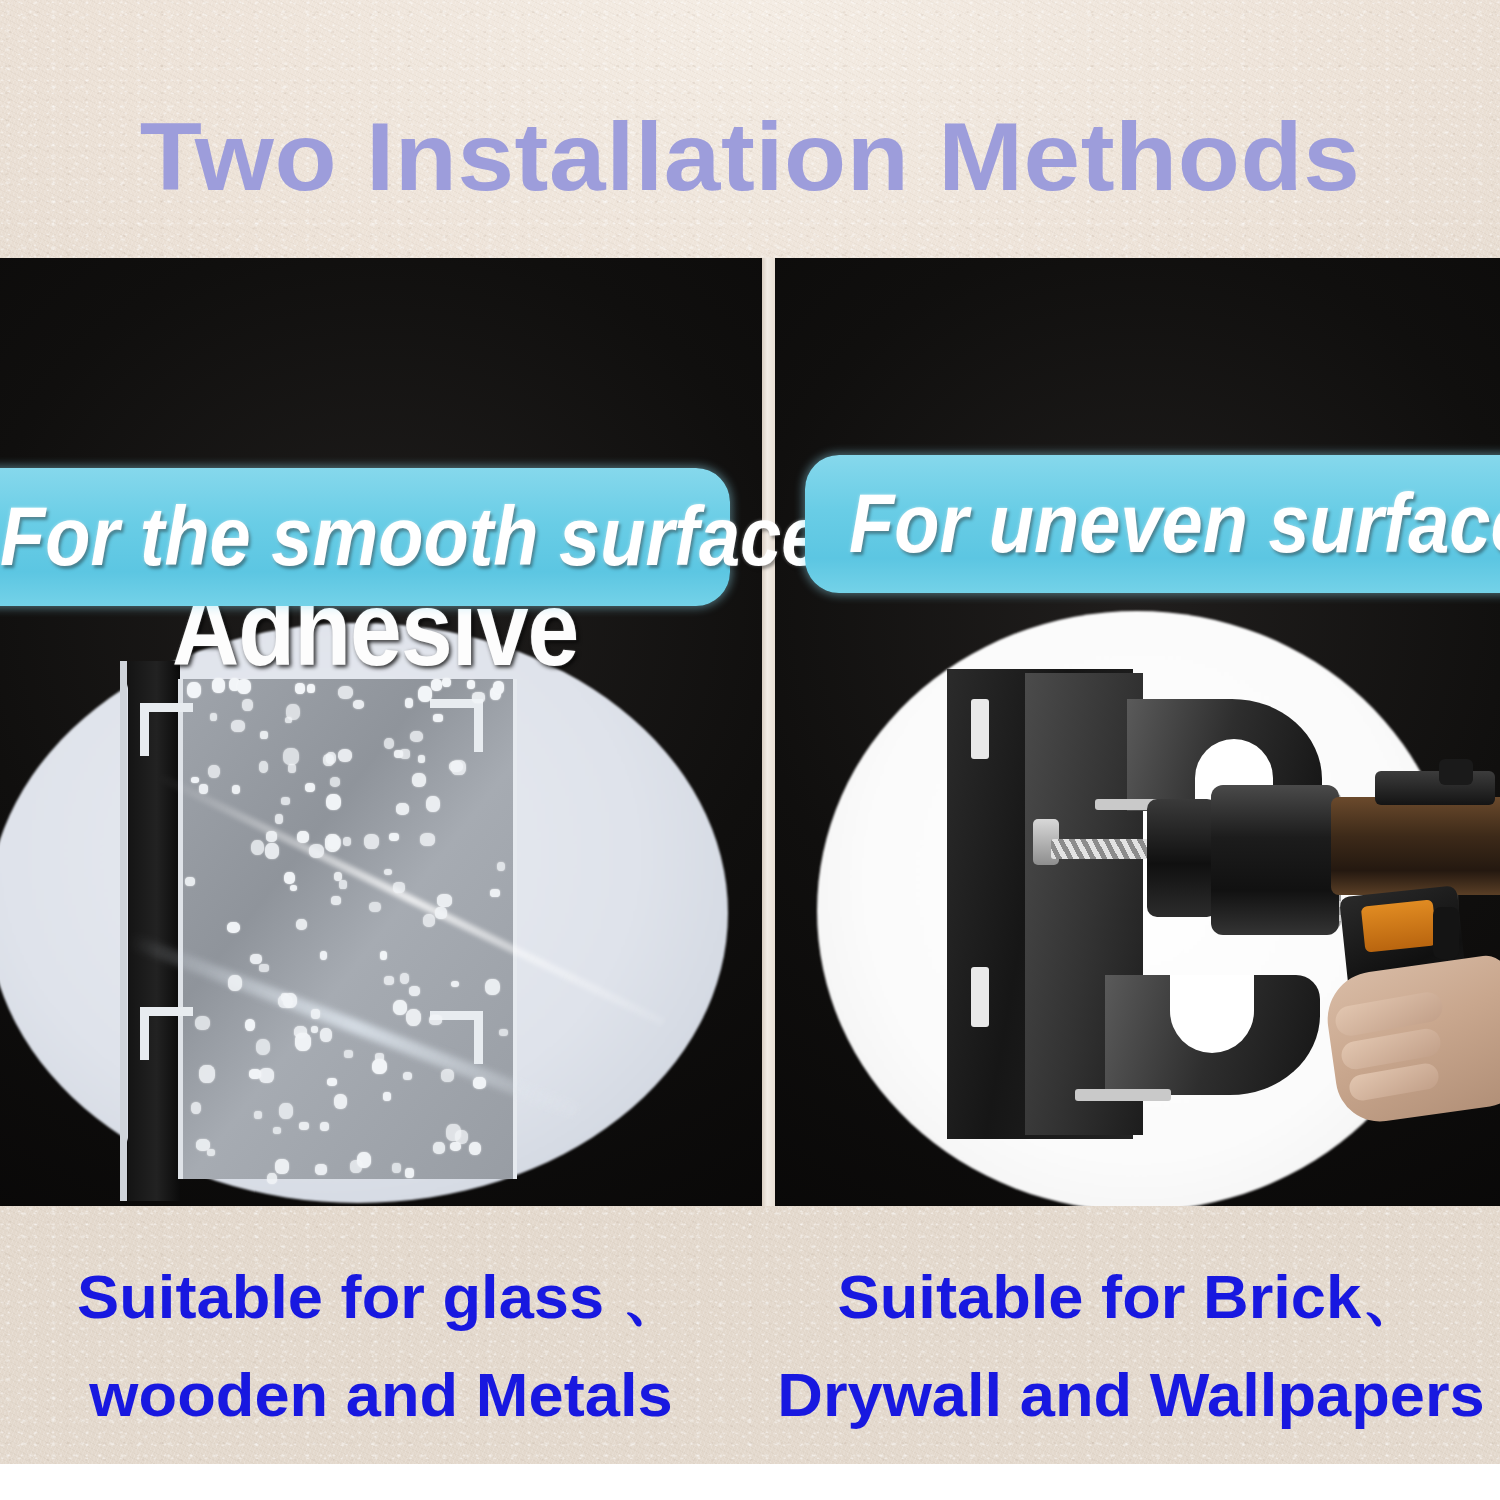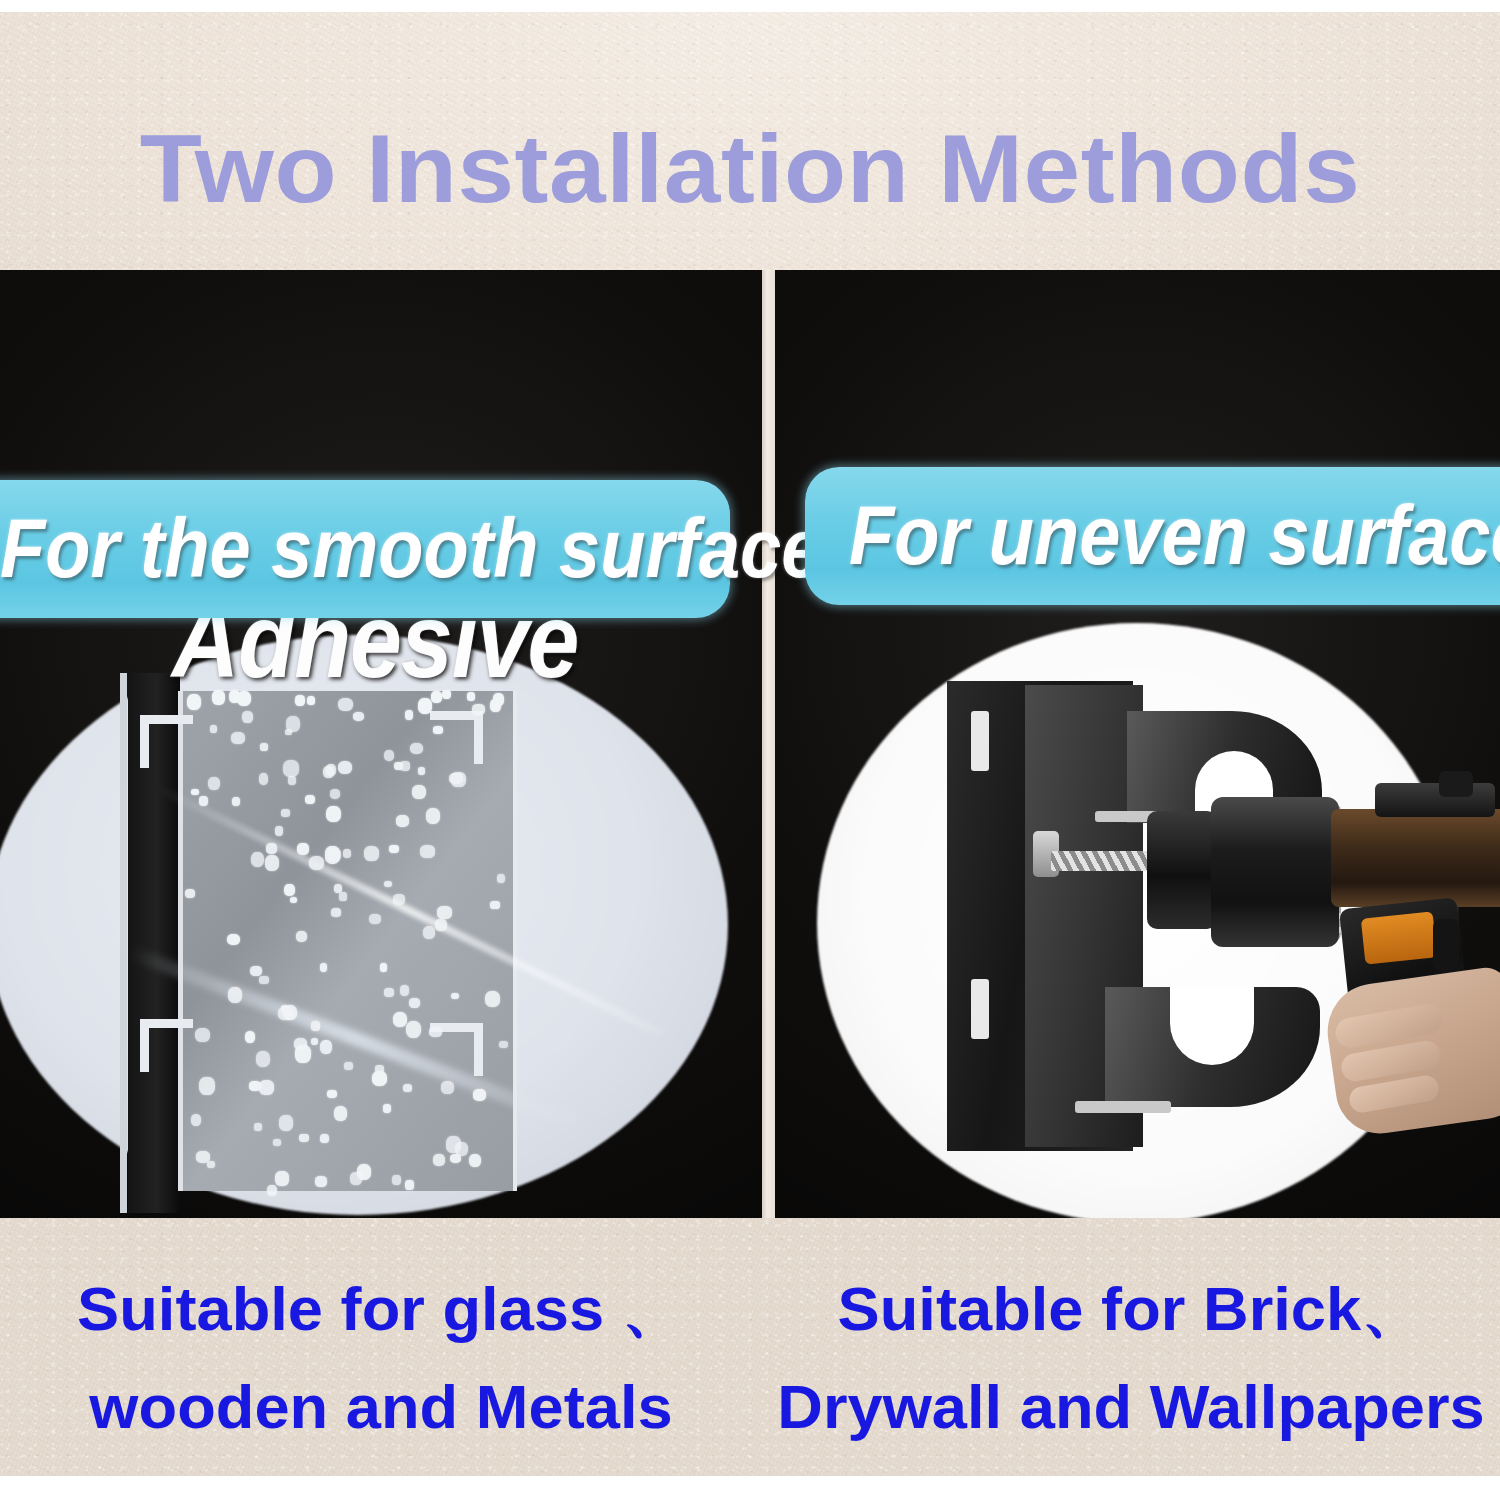--- a/index.html
+++ b/index.html
@@ -18,21 +18,20 @@
     background-color: #ece2d8;
     background-image:
       radial-gradient(ellipse 3px 2px at 12% 18%, rgba(255,255,255,0.55), rgba(255,255,255,0) 70%),
       radial-gradient(ellipse 4px 3px at 33% 62%, rgba(255,255,255,0.5), rgba(255,255,255,0) 70%),
       radial-gradient(ellipse 3px 2px at 68% 31%, rgba(255,255,255,0.5), rgba(255,255,255,0) 70%),
       radial-gradient(ellipse 5px 3px at 84% 77%, rgba(255,255,255,0.45), rgba(255,255,255,0) 70%),
       radial-gradient(ellipse 3px 2px at 52% 88%, rgba(186,170,154,0.30), rgba(186,170,154,0) 70%),
       radial-gradient(ellipse 4px 2px at 22% 45%, rgba(186,170,154,0.28), rgba(186,170,154,0) 70%),
       radial-gradient(ellipse 1100px 600px at 50% 0%, #f4ece3 0%, #ece1d6 60%, #e3d8cc 100%);
     background-size: 17px 13px, 23px 19px, 13px 11px, 29px 23px, 19px 17px, 31px 27px, 100% 100%;
-    margin-top: 12px;
   }
 
   
   #texture {
     position: absolute;
     inset: 0;
     pointer-events: none;
     opacity: 0.5;
     background-image:
       repeating-linear-gradient(113deg, rgba(255,255,255,0.22) 0px, rgba(255,255,255,0.22) 1px, rgba(0,0,0,0) 1px, rgba(0,0,0,0) 4px),
@@ -58,21 +57,20 @@
     white-space: nowrap;
   }
 
   
   .panel {
     position: absolute;
     top: 258px;
     height: 948px;
     overflow: hidden;
     background: radial-gradient(ellipse 120% 90% at 50% 38%, #201e1d 0%, #100f0e 45%, #060505 100%);
-    font-style: italic;
   }
   #panel-left  { left: 0px;   width: 762px; }
   #panel-right { left: 775px; width: 725px; }
 
   .panel-gap-line {
     position: absolute;
     top: 258px;
     height: 948px;
     width: 13px;
     left: 762px;

